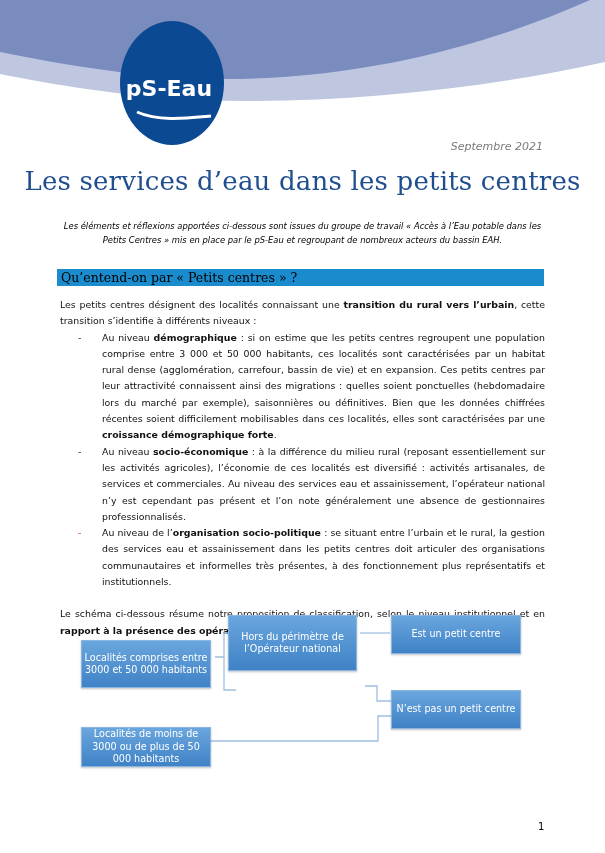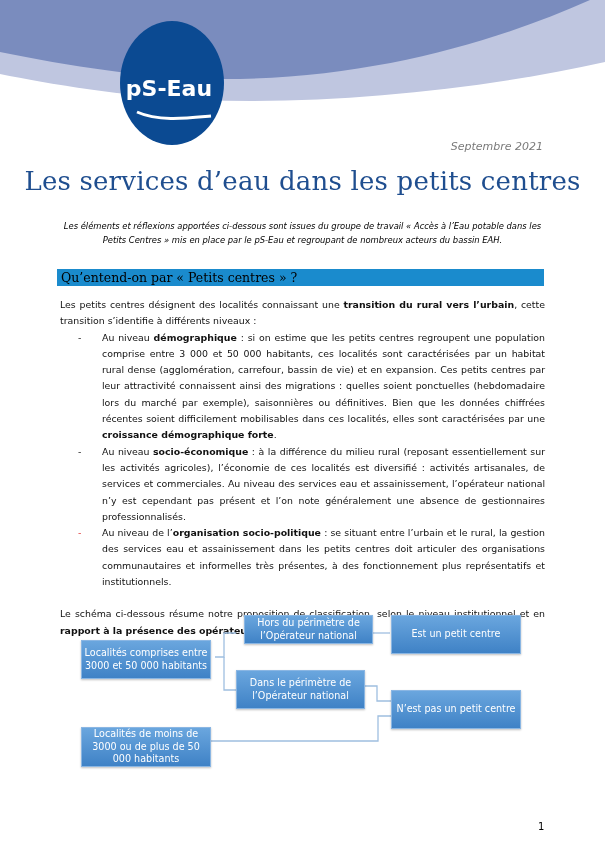--- a/index.html
+++ b/index.html
@@ -90,21 +90,20 @@
 <div class="diagram">
   <svg width="605" height="200" style="position:absolute;left:0;top:0;">
     <g stroke="#9fbfe0" stroke-width="1.3" fill="none">
       <path d="M215,57 L224,57 L224,33 L236,33"></path>
       <path d="M224,57 L224,90 L236,90"></path>
       <path d="M360,33 L390,33"></path>
       <path d="M365,86 L377,86 L377,101 L392,101"></path>
       <path d="M210,141 L378,141 L378,116 L392,116"></path>
     </g>
   </svg>
-  <div class="node" style="left:81px;top:40px;width:130px;height:39px;">Localités comprises entre 3000 et 50 000 habitants</div>
-  <div class="node" style="left:244px;top:15px;width:129px;height:29px;">Hors du périmètre de l’Opérateur national</div>
-  <div class="node" style="left:236px;top:70px;width:129px;height:39px;">Dans le périmètre de l’Opérateur national</div>
+  <div class="node" style="left:81px;top:40px;width:130px;height:48px;">Localités comprises entre 3000 et 50 000 habitants</div>
+  <div class="node" style="left:228px;top:15px;width:129px;height:56px;">Hors du périmètre de l’Opérateur national</div>
   <div class="node" style="left:391px;top:15px;width:130px;height:39px;">Est un petit centre</div>
   <div class="node" style="left:391px;top:90px;width:130px;height:39px;">N’est pas un petit centre</div>
   <div class="node" style="left:81px;top:127px;width:130px;height:40px;">Localités de moins de 3000 ou de plus de 50 000 habitants</div>
 </div>
 
 <div class="page-num">1</div>
 
 </body></html>

